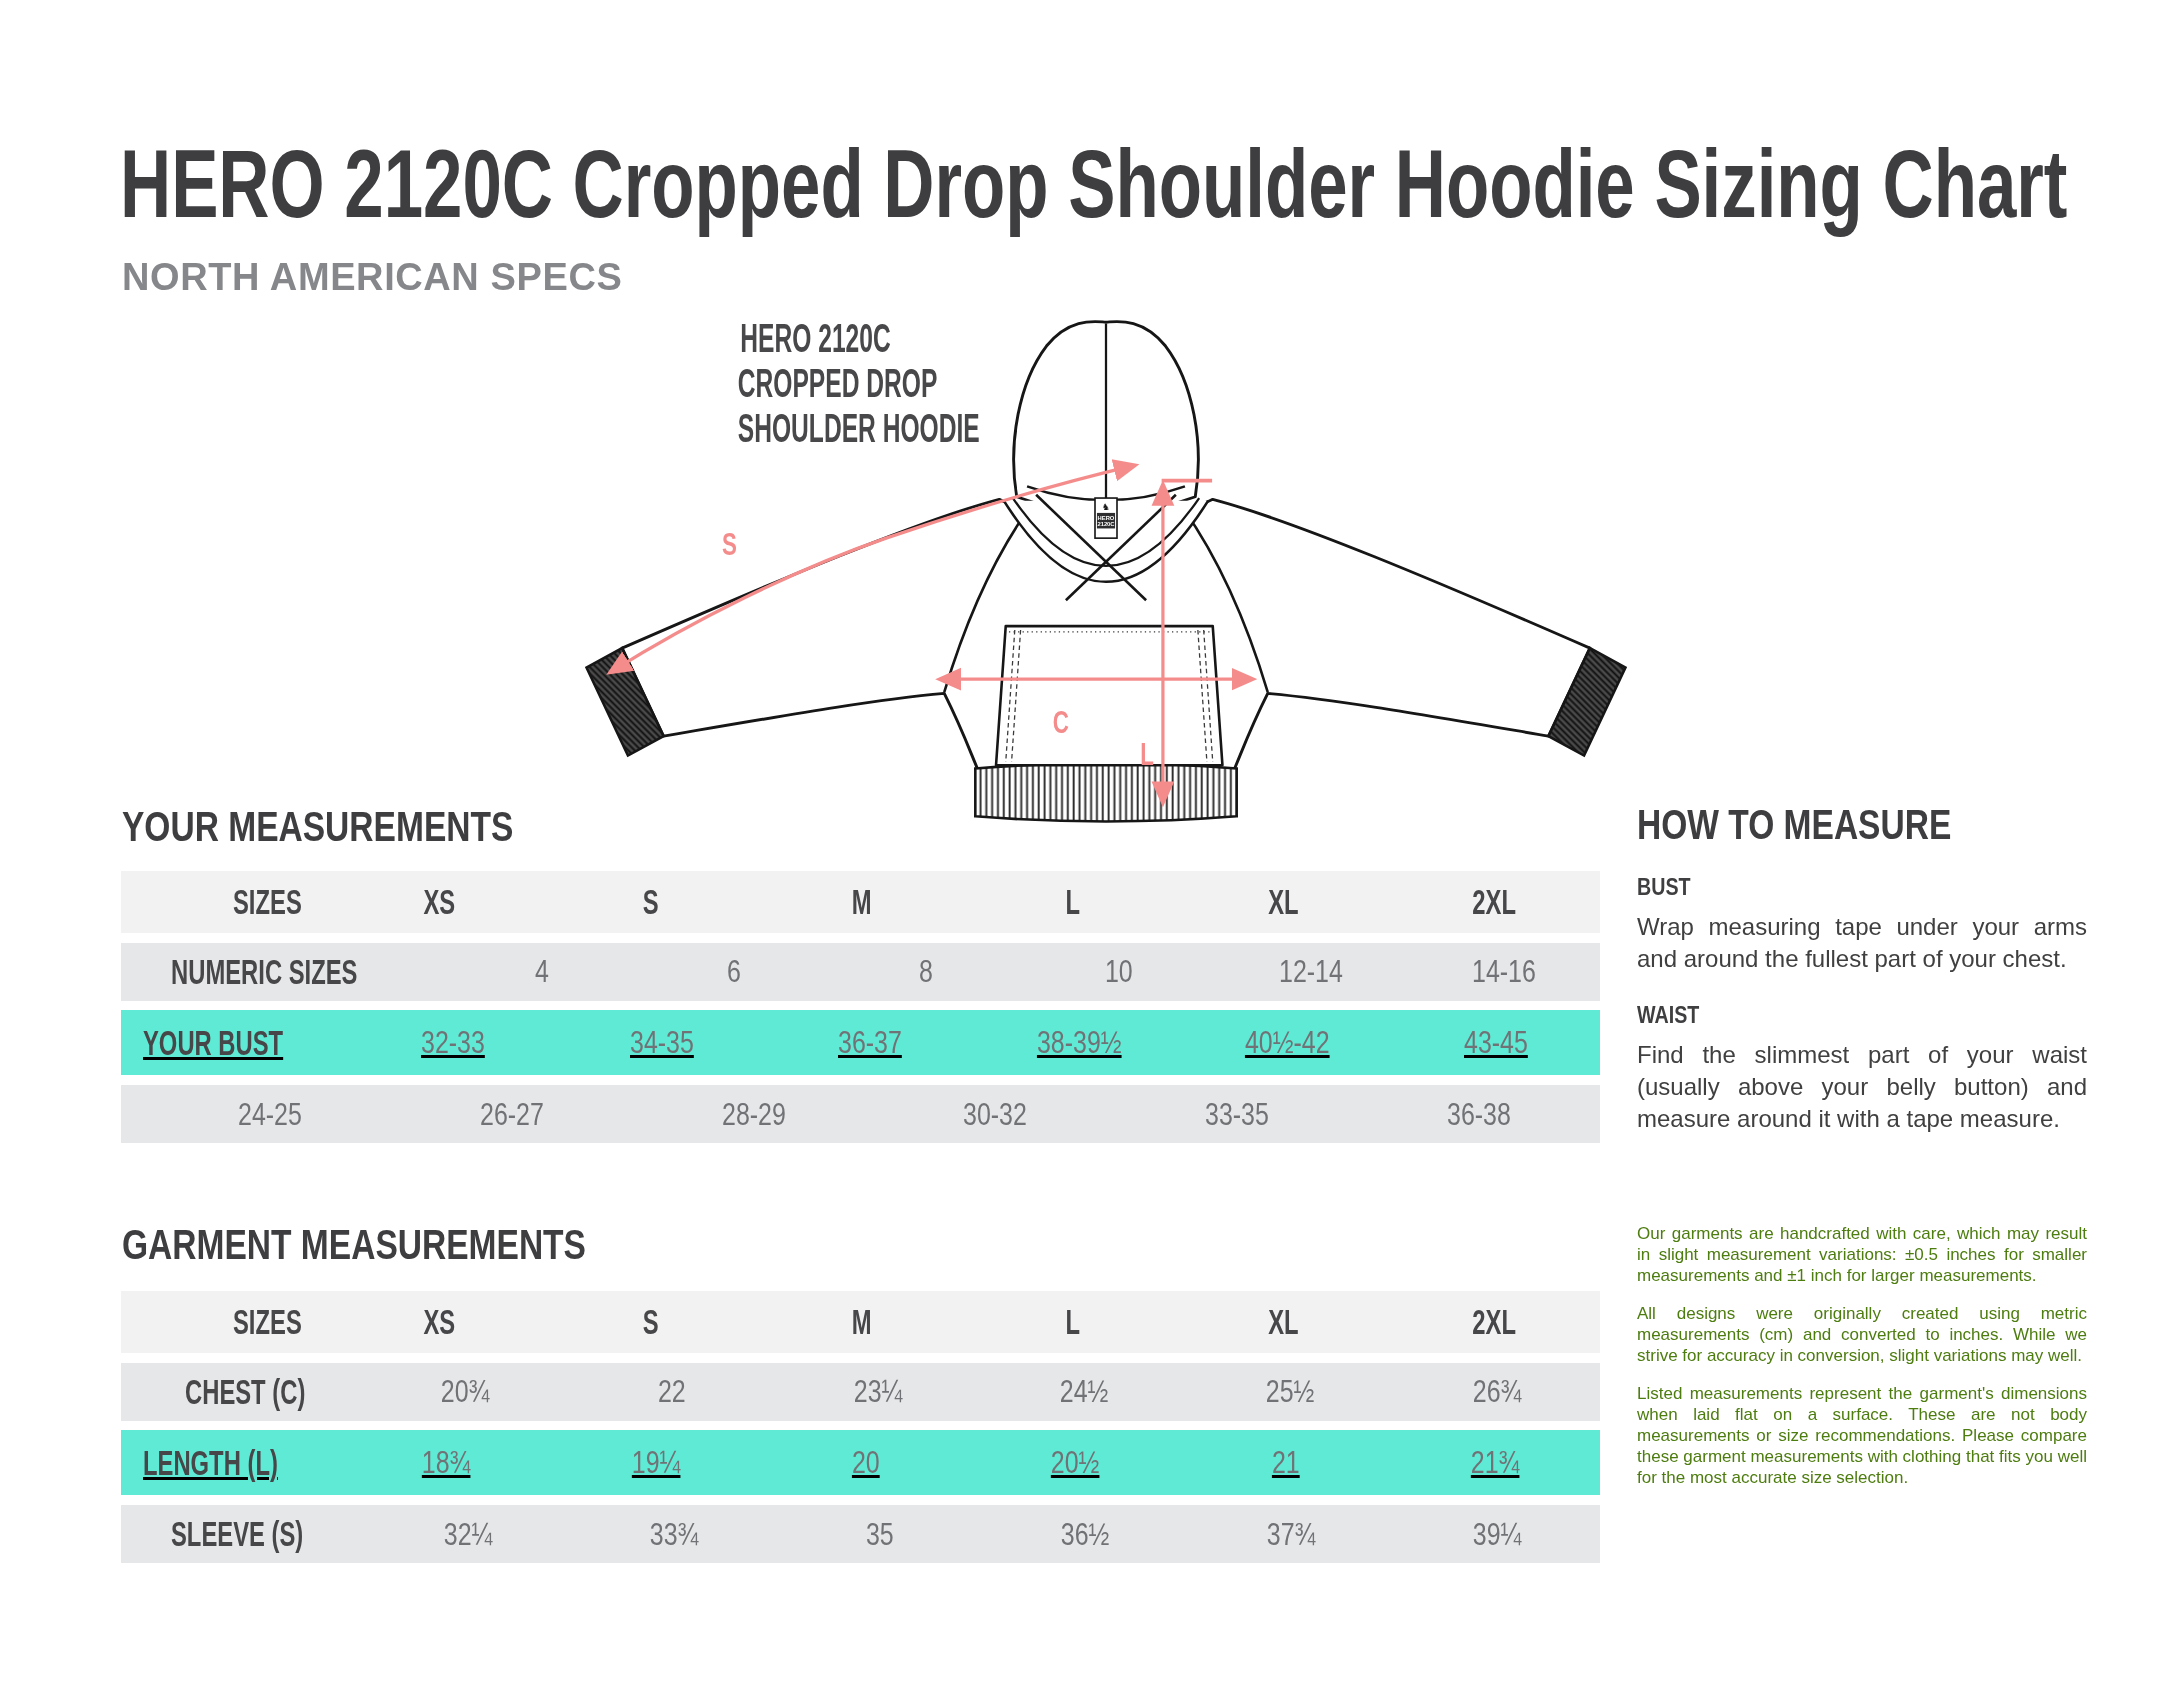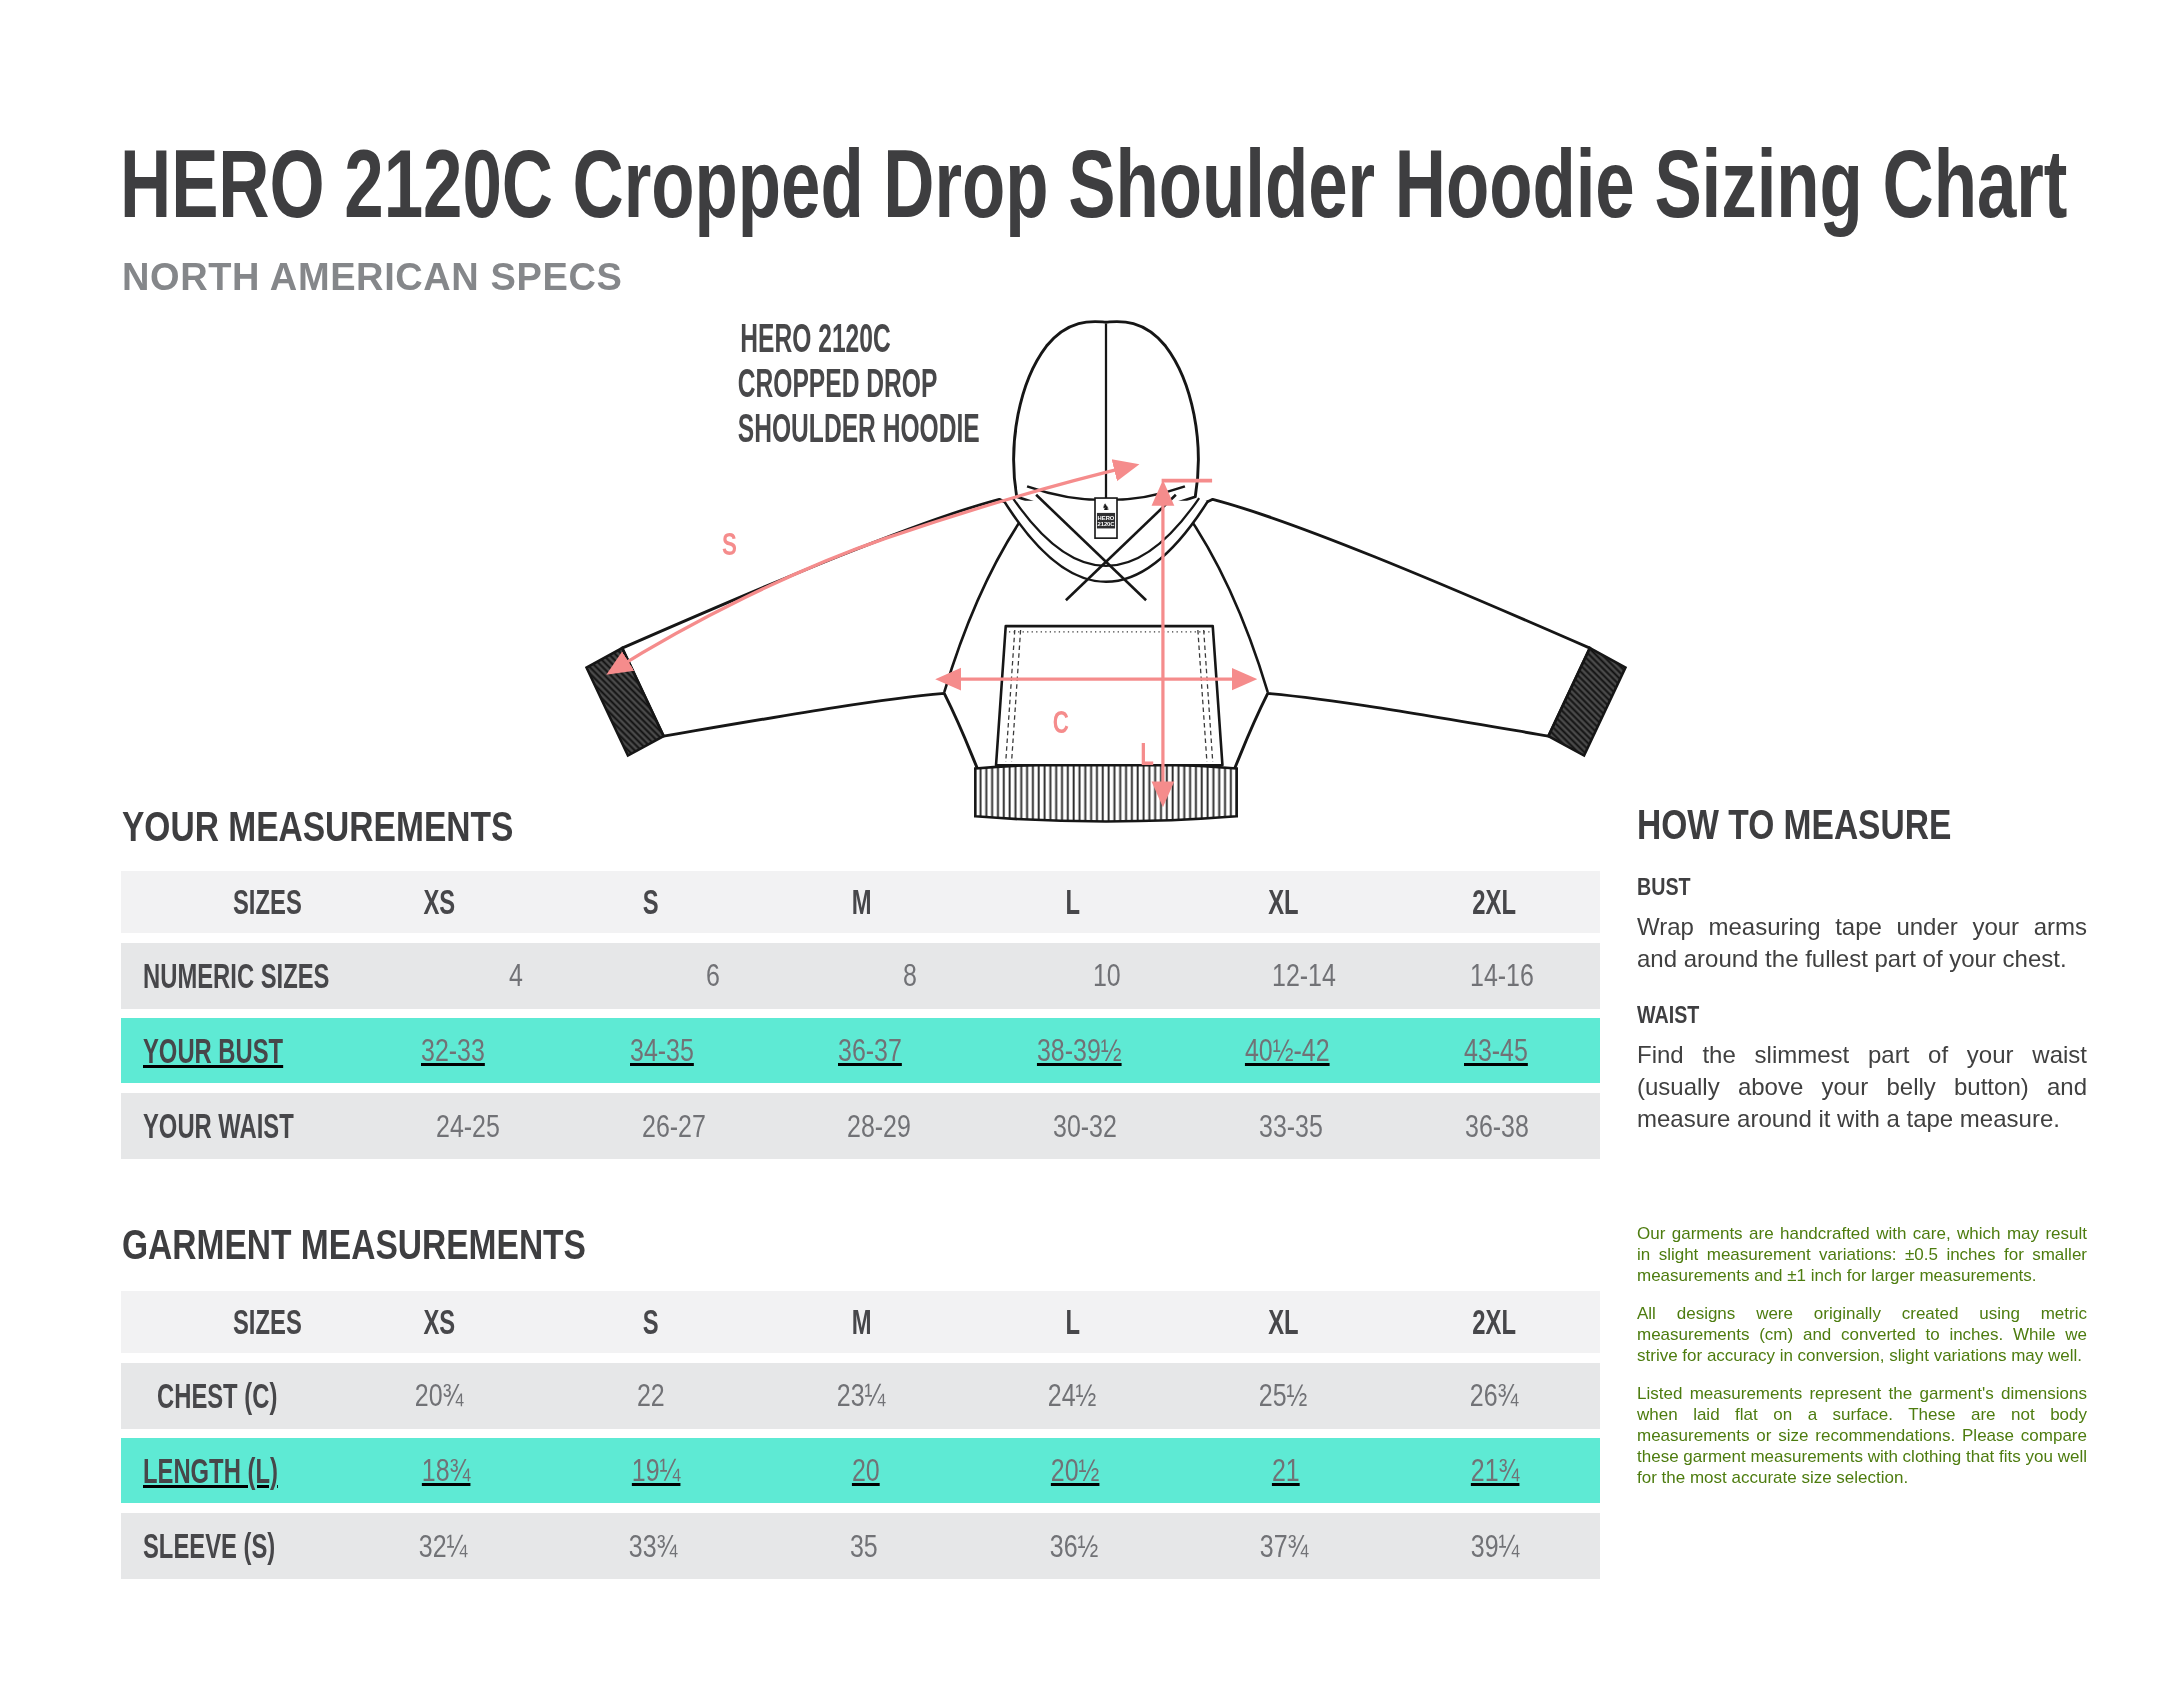--- a/index.html
+++ b/index.html
@@ -28,21 +28,21 @@
   .diagram svg{position:absolute;left:0;top:0;width:100%;height:100%;}
   .diagram-label{
     position:absolute;left:104px;top:24.6px;width:259px;text-align:center;
     font-size:41px;font-weight:bold;color:#48484a;line-height:45px;
     transform:scaleX(0.60);transform-origin:center top;white-space:nowrap;
   }
   
   .table{position:absolute;width:1479px;}
   .t-row{display:flex;margin-bottom:9.7px;}
   .t-head{height:62px;background:#f2f2f3;}
-  .t-dark{height:66px;background:#e6e7e8;}
+  .t-dark{height:58px;background:#e6e7e8;padding-left:28px;}
   .t-light{height:65px;background:#5eead4;text-decoration:underline;}
   .t-row:last-child{margin-bottom:0;}
   .t-cell{flex:1 1 0;display:flex;align-items:center;justify-content:center;overflow:visible;}
   .t-labelcell{flex:0 0 213px;justify-content:flex-end;padding-left:22px;box-sizing:border-box;}
   .lbl{
     display:inline-block;font-size:35px;font-weight:bold;color:#47474a;
     transform:scaleX(0.68);transform-origin:left center;white-space:nowrap;
   }
   .lbl.c{transform-origin:center center;}
   .val{
@@ -207,23 +207,20 @@
           <span class="val">38-39½</span>
         </div>
         <div class="t-cell">
           <span class="val">40½-42</span>
         </div>
         <div class="t-cell">
           <span class="val">43-45</span>
         </div>
       </div>
       <div class="t-row t-dark">
-        <div class="t-cell t-labelcell">
-          <span class="lbl">YOUR WAIST</span>
-        </div>
         <div class="t-cell">
           <span class="val">24-25</span>
         </div>
         <div class="t-cell">
           <span class="val">26-27</span>
         </div>
         <div class="t-cell">
           <span class="val">28-29</span>
         </div>
         <div class="t-cell">

